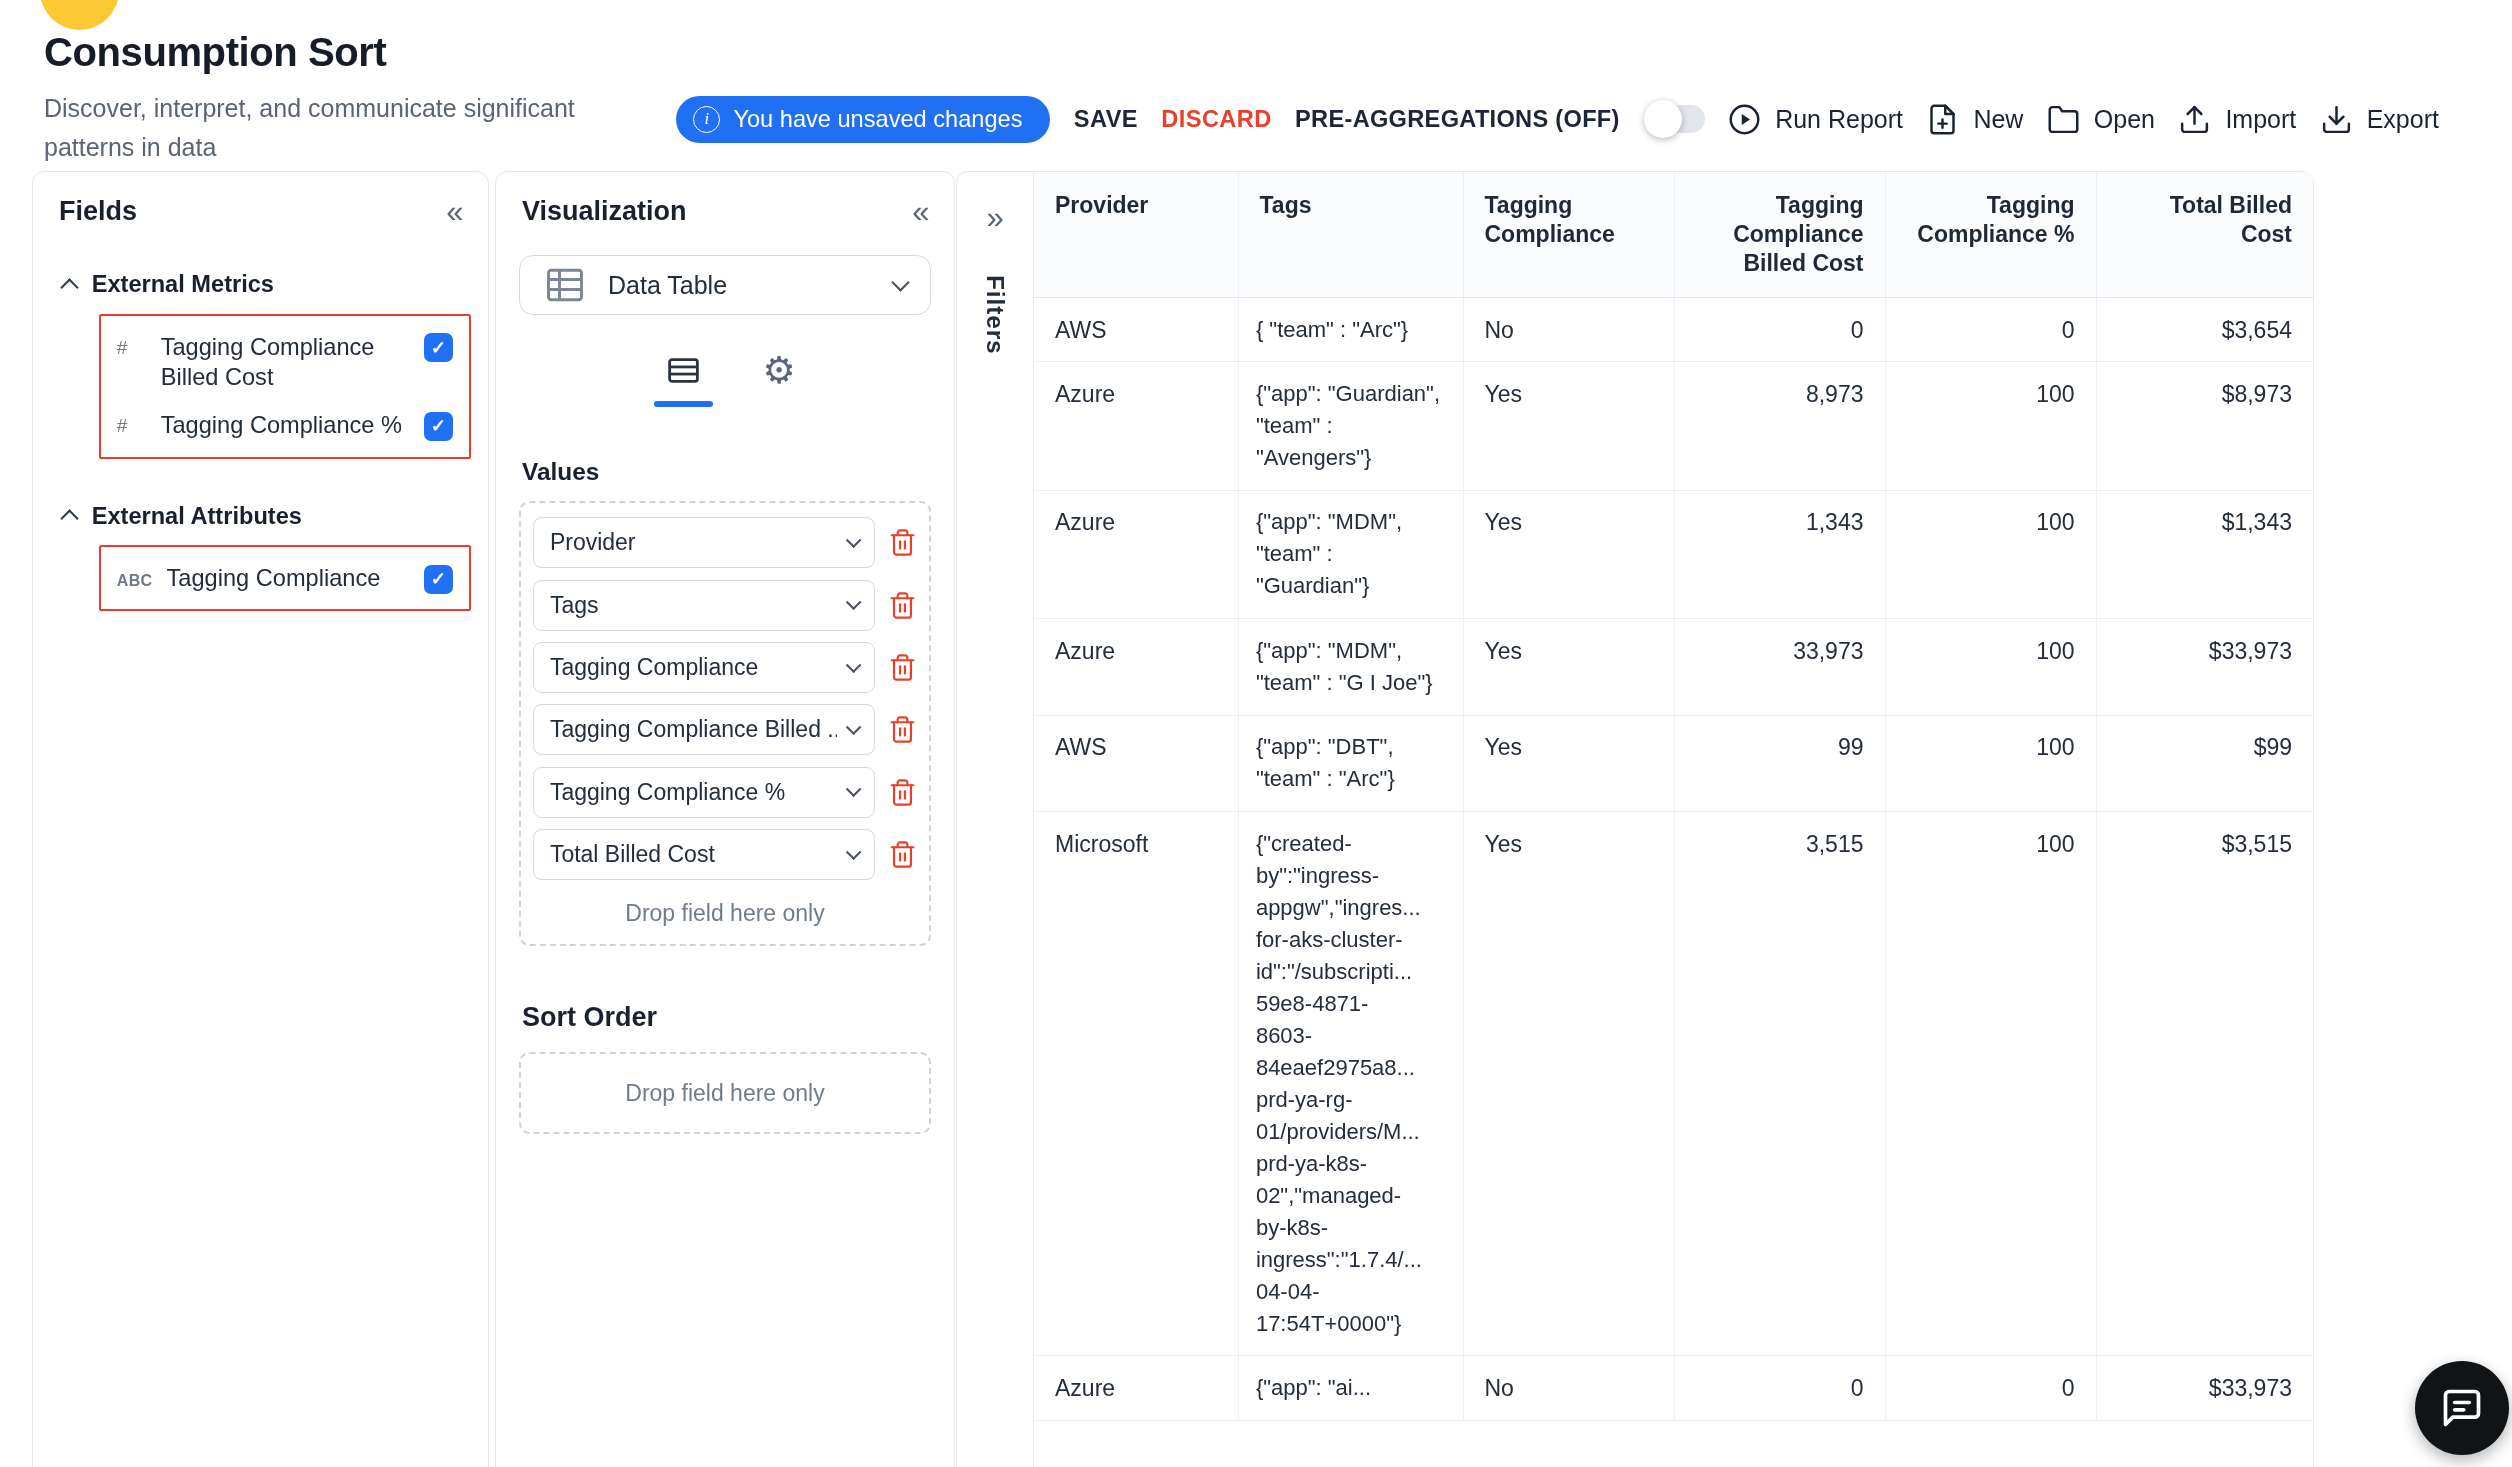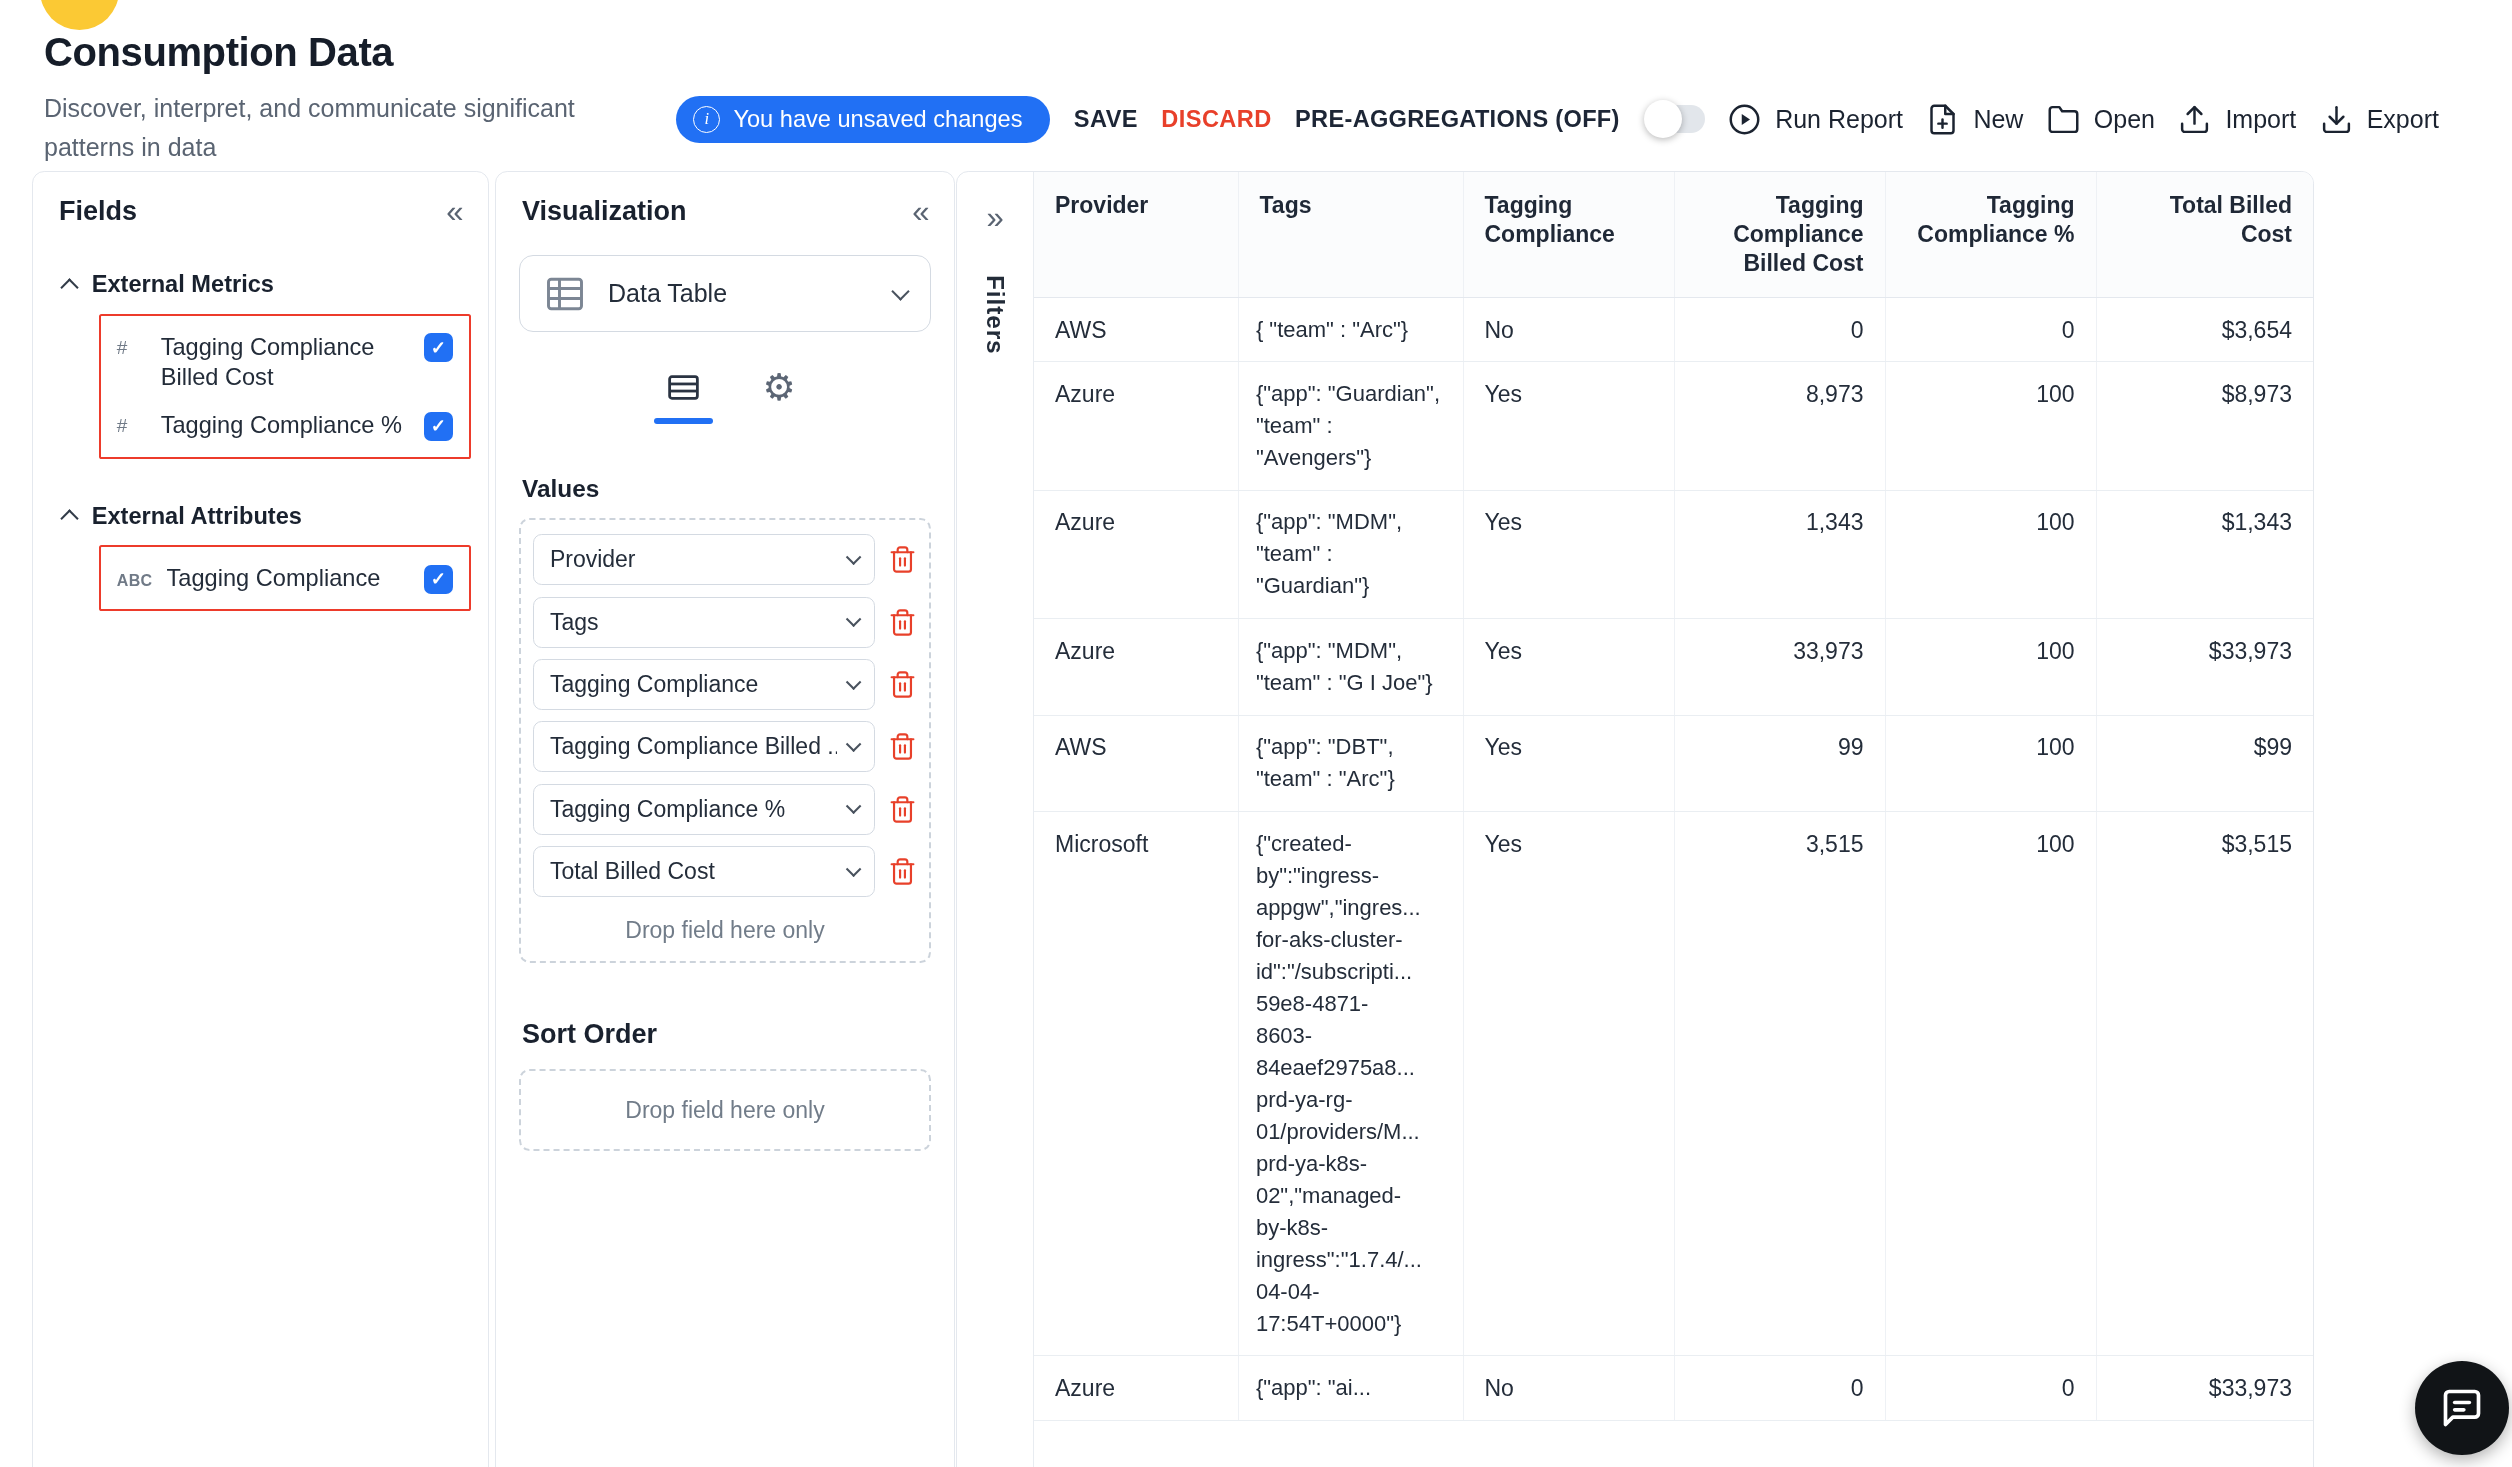--- a/index.html
+++ b/index.html
@@ -50,21 +50,21 @@
   .chev-up{ width:13px; height:13px; border-left:2.6px solid #323b48; border-top:2.6px solid #323b48; transform:rotate(45deg); margin-top:5.2px; flex:none; }
   .fp-section-title{ font-size:23.6px; font-weight:700; color:#19212e; }
   .red-box{ margin:15.7px 17.4px 0 66px; border:2.6px solid #ED3B2B; border-radius:2.6px; padding:7px 8.7px; }
   .field-item{ display:flex; align-items:flex-start; gap:14px; padding:8.7px 7px; cursor:pointer; }
   .field-type{ font-size:19px; color:#707a87; margin-top:5.2px; min-width:30px; }
   .field-type.abc{ font-size:16px; font-weight:700; letter-spacing:0.4px; margin-top:9.6px; }
   .field-label{ flex:1; font-size:23.6px; line-height:30.5px; color:#232c39; }
   .checkbox{ width:29px; height:29px; border-radius:7px; background:#2170F4; color:#fff; display:flex; align-items:center; justify-content:center; font-size:18.3px; font-weight:700; margin-top:1.7px; flex:none; cursor:pointer; }
 
   
-  .type-select{ margin:28px 23px 0; height:77px; border:1.7px solid #d4dae2; border-radius:14px; display:flex; align-items:center; padding:0 23px; gap:21px; cursor:pointer; }
+  .type-select{ margin:28px 23px 0; height:60px; border:1.7px solid #d4dae2; border-radius:14px; display:flex; align-items:center; padding:0 23px; gap:21px; cursor:pointer; }
   .type-select svg{ width:44px; height:44px; stroke:#7c8694; fill:none; stroke-width:1.6; flex:none; }
   .type-label{ flex:1; font-size:25px; color:#242d3a; }
   .chev-down{ width:13px; height:13px; border-left:2.6px solid #49525e; border-bottom:2.6px solid #49525e; transform:rotate(-45deg); margin-top:-5.2px; flex:none; }
   .chev-down.sm{ width:10.5px; height:10.5px; border-width:2.2px; }
   .viz-tabs{ display:flex; justify-content:center; align-items:flex-start; gap:49px; margin-top:37px; }
   .viz-tab{ display:flex; flex-direction:column; align-items:center; gap:11.3px; cursor:pointer; }
   .viz-tab svg{ width:37px; height:37px; stroke:#2a3342; fill:none; stroke-width:1.8; }
   .tab-underline{ width:59px; height:6.1px; border-radius:3.5px; background:#2170F4; }
   .gear{ font-size:37px; color:#5c6675; line-height:38px; cursor:pointer; }
   .values-label{ margin:51px 0 0 26px; font-size:24.4px; font-weight:700; color:#19212e; }
@@ -91,21 +91,21 @@
   .al{ text-align:left; } .ar{ text-align:right; }
 
   
   .chat-fab{ position:absolute; left:2415px; top:1361px; width:94px; height:94px; border-radius:50%; background:#111417; display:flex; align-items:center; justify-content:center; cursor:pointer; box-shadow:0 5.2px 15.7px rgba(0,0,0,0.3); }
   .chat-fab svg{ width:44px; height:44px; stroke:#fff; fill:none; stroke-width:2; stroke-linecap:round; stroke-linejoin:round; }
 </style>
 </head>
 <body>
 
 <div class="logo"></div>
-<h1 class="page-title">Consumption Data</h1>
+<h1 class="page-title">Consumption Sort</h1>
 <p class="page-subtitle">Discover, interpret, and communicate significant patterns in data</p>
 
 <div class="toolbar">
   <div class="unsaved-pill">
     <span class="info-icon">i</span>
     <span>You have unsaved changes</span>
   </div>
   <button class="txt-btn save">SAVE</button>
   <button class="txt-btn discard">DISCARD</button>
   <div class="preagg">

